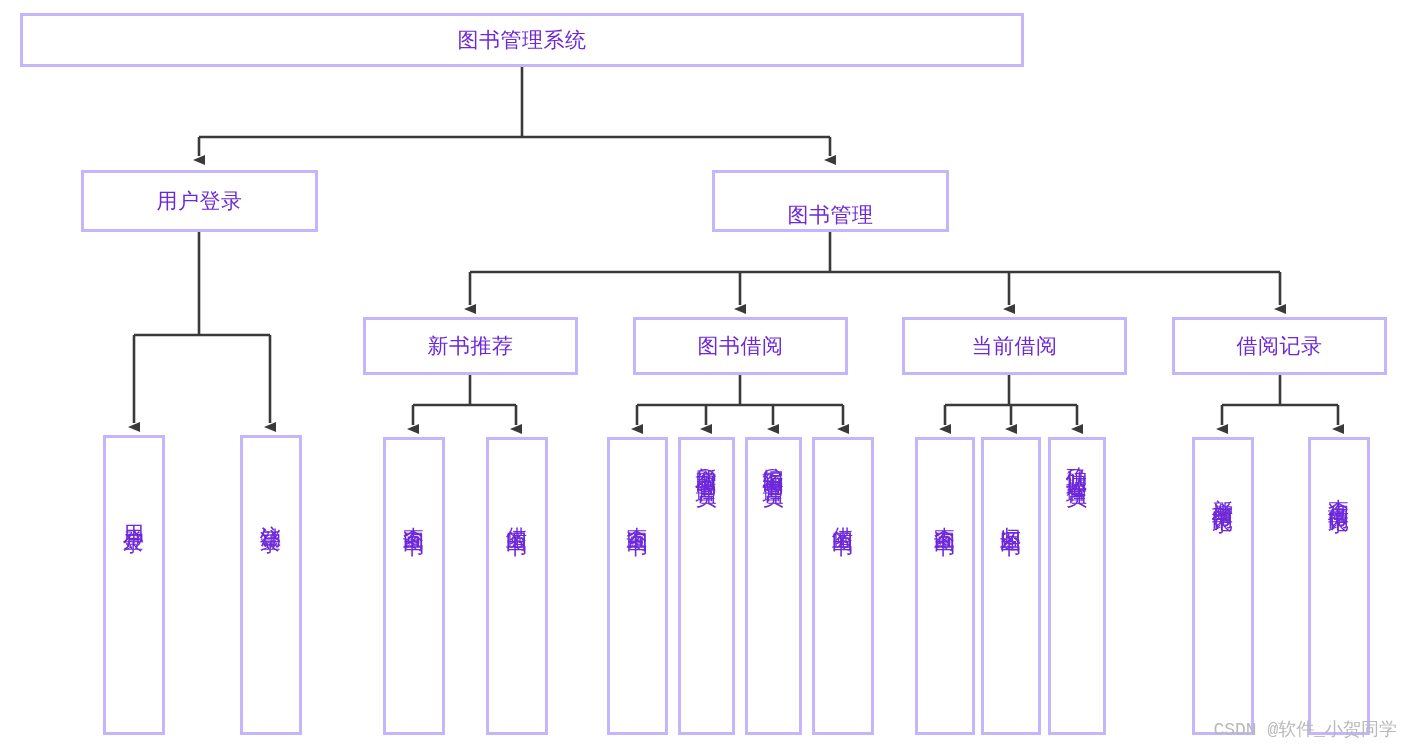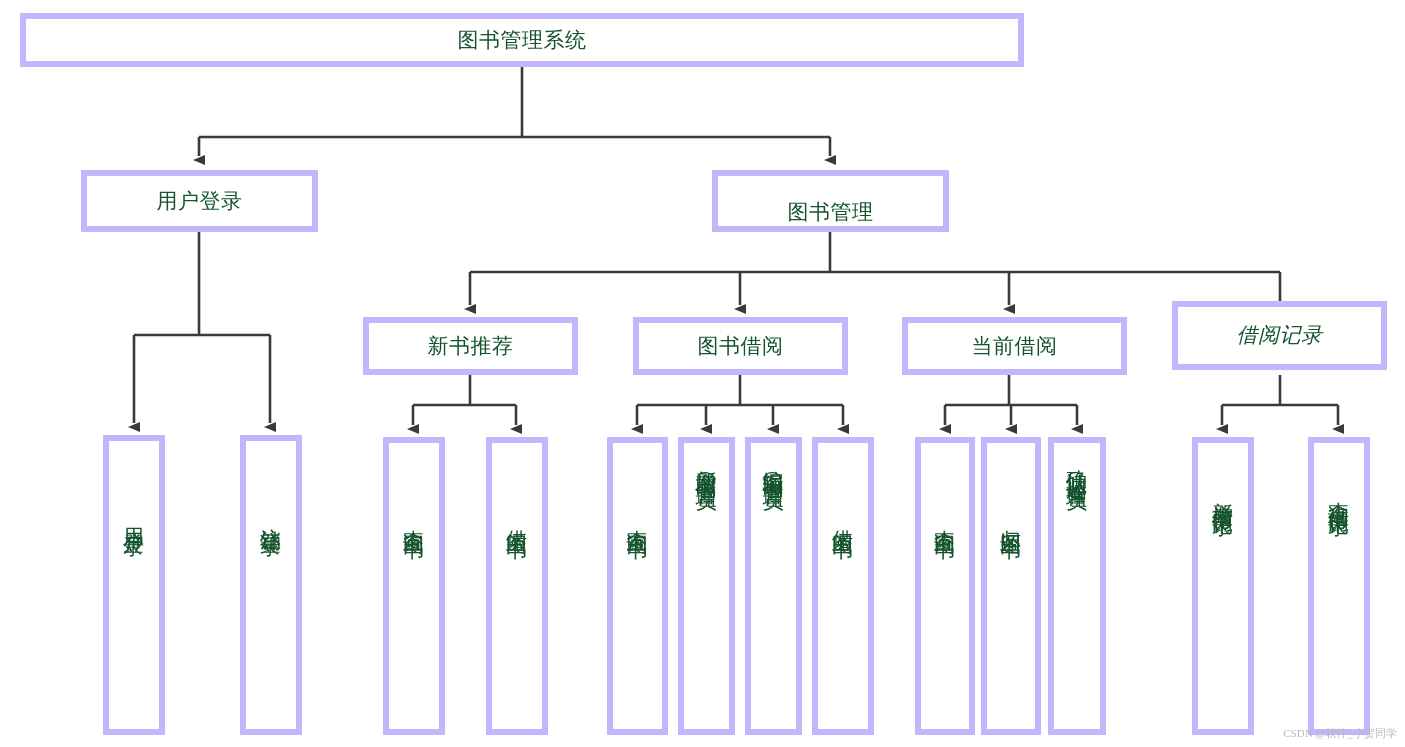--- a/index.html
+++ b/index.html
@@ -20,26 +20,26 @@
   svg.edges {
     position: absolute;
     left: 0;
     top: 0;
     width: 1405px;
     height: 747px;
   }
   .node {
     position: absolute;
     box-sizing: border-box;
-    border: 6px solid #c4b5fd;
+    border: 3px solid #c4b5fd;
     background: #ffffff;
     display: flex;
     align-items: center;
     justify-content: center;
-    color: #14532d;
+    color: #6d28d9;
     z-index: 2;
   }
   .node .label {
     display: block;
     line-height: 1.28;
     letter-spacing: 0.5px;
     white-space: nowrap;
   }
   .node.horiz .label {
     font-size: 21px;
@@ -53,25 +53,25 @@
     text-orientation: upright;
     font-size: 21px;
     letter-spacing: 3px;
     line-height: 1;
   }
   .root .label { font-size: 22px; }
   #watermark {
     position: absolute;
     right: 8px;
     bottom: 6px;
-    font-size: 11px;
+    font-size: 18px;
     color: #b9b9b9;
     z-index: 5;
     white-space: nowrap;
-    font-family: Liberation Serif, serif;
+    font-family: Liberation Mono, monospace;
   }
 </style>
 </head>
 <body>
 
 <div id="canvas">
 
   <svg class="edges" viewBox="0 0 1405 747">
     <defs>
       <marker id="arrow" markerWidth="10" markerHeight="12" refX="1" refY="6" orient="auto" markerUnits="userSpaceOnUse">
@@ -135,21 +135,21 @@
 
   <div class="node horiz" style="left:363px; top:317px; width:215px; height:58px;">
     <span class="label">新书推荐</span>
   </div>
   <div class="node horiz" style="left:633px; top:317px; width:215px; height:58px;">
     <span class="label">图书借阅</span>
   </div>
   <div class="node horiz" style="left:902px; top:317px; width:225px; height:58px;">
     <span class="label">当前借阅</span>
   </div>
-  <div class="node horiz" style="left:1172px; top:301px; width:215px; height:69px;font-style:italic;">
+  <div class="node horiz" style="left:1172px; top:317px; width:215px; height:58px;">
     <span class="label">借阅记录</span>
   </div>
 
   <div class="node vert" style="left:103px; top:435px; width:62px; height:300px; padding-top:70px;">
     <span class="label">用户登录</span>
   </div>
   <div class="node vert" style="left:240px; top:435px; width:62px; height:300px; padding-top:70px;">
     <span class="label">注销登录</span>
   </div>
 

